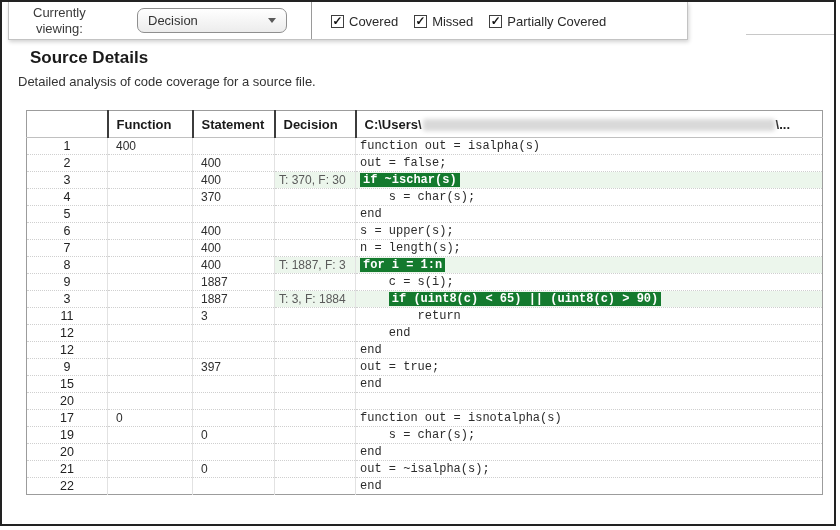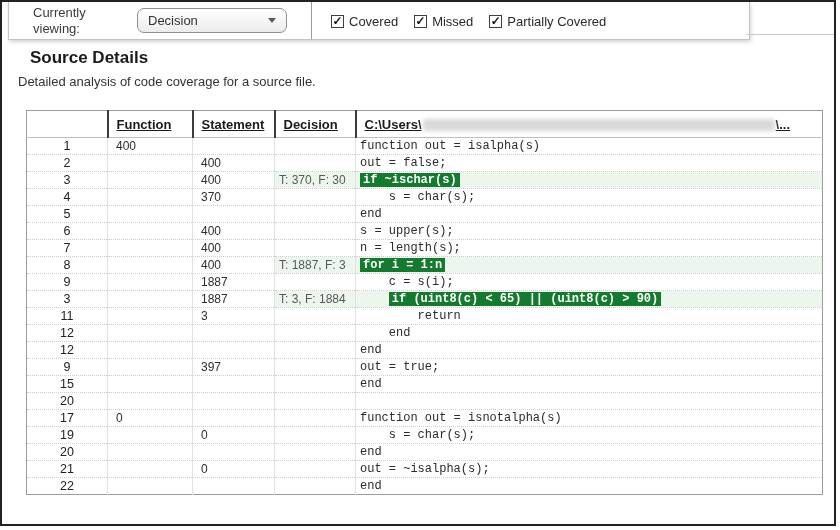--- a/index.html
+++ b/index.html
@@ -6,22 +6,22 @@
     --hl-covered:#147a2e;
     --hl-missed:#b73b35;
     --row-covered:#ecf6ec;
     --row-missed:#f9ecec;
   }
   *{box-sizing:border-box;margin:0;padding:0;}
   body{margin:0;background:#fff;font-family:"Liberation Sans",sans-serif;}
   .frame{position:relative;width:836px;height:526px;border:2px solid #222;background:#fff;overflow:hidden;}
 
   
-  .toolbar{position:absolute;left:6px;top:0;width:742px;height:38px;background:#fff;
-    border:1px solid #c3c3c3;border-top:none;box-shadow:1px 2px 4px rgba(0,0,0,0.18);}
+  .toolbar{position:absolute;left:6px;top:0;width:680px;height:38px;background:#fff;
+    border:1px solid #c3c3c3;border-top:none;box-shadow:1px 2px 4px rgba(0,0,0,0.18);text-align:center;}
   .cv-label{position:absolute;left:24px;top:3px;font-size:13px;line-height:16px;color:#3a3a3a;}
   .dropdown{position:absolute;left:128px;top:6px;width:150px;height:25px;border:1px solid #8f8f8f;
     border-radius:7px;background:linear-gradient(#ffffff,#ececec);display:flex;align-items:center;
     justify-content:space-between;padding:0 10px;font-size:13px;color:#333;cursor:default;}
   .dd-arrow{width:0;height:0;border-left:4px solid transparent;border-right:4px solid transparent;
     border-top:5px solid #5a5a5a;}
   .toolbar-divider{position:absolute;left:302px;top:0;bottom:0;width:1px;background:#9a9a9a;}
   .checkbox-group{position:absolute;left:322px;top:0;height:38px;display:flex;align-items:center;gap:16px;}
   .cb-item{display:flex;align-items:center;cursor:default;}
   .cb-box{width:13px;height:13px;border:1px solid #3f3f3f;background:#fff;display:inline-flex;
@@ -32,21 +32,21 @@
 
   
   .page-title{position:absolute;left:16px;top:46px;font-size:17px;font-weight:bold;color:#1a1a1a;margin-left:12px;}
   .page-subtitle{position:absolute;left:16px;top:72px;font-size:13px;color:#333;}
 
   
   table.cov{position:absolute;left:24px;top:108px;width:797px;border-collapse:collapse;
     table-layout:fixed;border:1px solid #9c9c9c;background:#fff;}
   col.c-line{width:81px;} col.c-fn{width:85px;} col.c-st{width:82px;} col.c-dec{width:81px;}
   th{font-size:13px;font-weight:bold;color:#1a1a1a;text-align:left;padding:5px 8px;height:27px;
-    border-left:2px solid #3c3c3c;border-bottom:1px solid #c0c0c0;white-space:nowrap;overflow:hidden;text-decoration:underline;}
+    border-left:2px solid #3c3c3c;border-bottom:1px solid #c0c0c0;white-space:nowrap;overflow:hidden;}
   th.col-line{border-left:none;}
   tbody tr{height:17px;}
   td{border-left:1px solid #e2e2e2;border-bottom:1px dotted #cfcfcf;padding:0 8px;
     font-size:12px;color:#2e2e2e;white-space:nowrap;overflow:hidden;}
   td.col-line{border-left:none;text-align:center;font-size:12.5px;color:#222;}
   td.col-dec{color:#5a5a5a;padding:0 4px;}
   td.col-code{font-family:"Liberation Mono","DejaVu Sans Mono",monospace;white-space:pre;
     padding:0 4px;color:#2b2b2b;}
   .row-covered td.col-dec,.row-covered td.col-code{background:var(--row-covered);}
   .row-missed td.col-dec,.row-missed td.col-code{background:var(--row-missed);}

